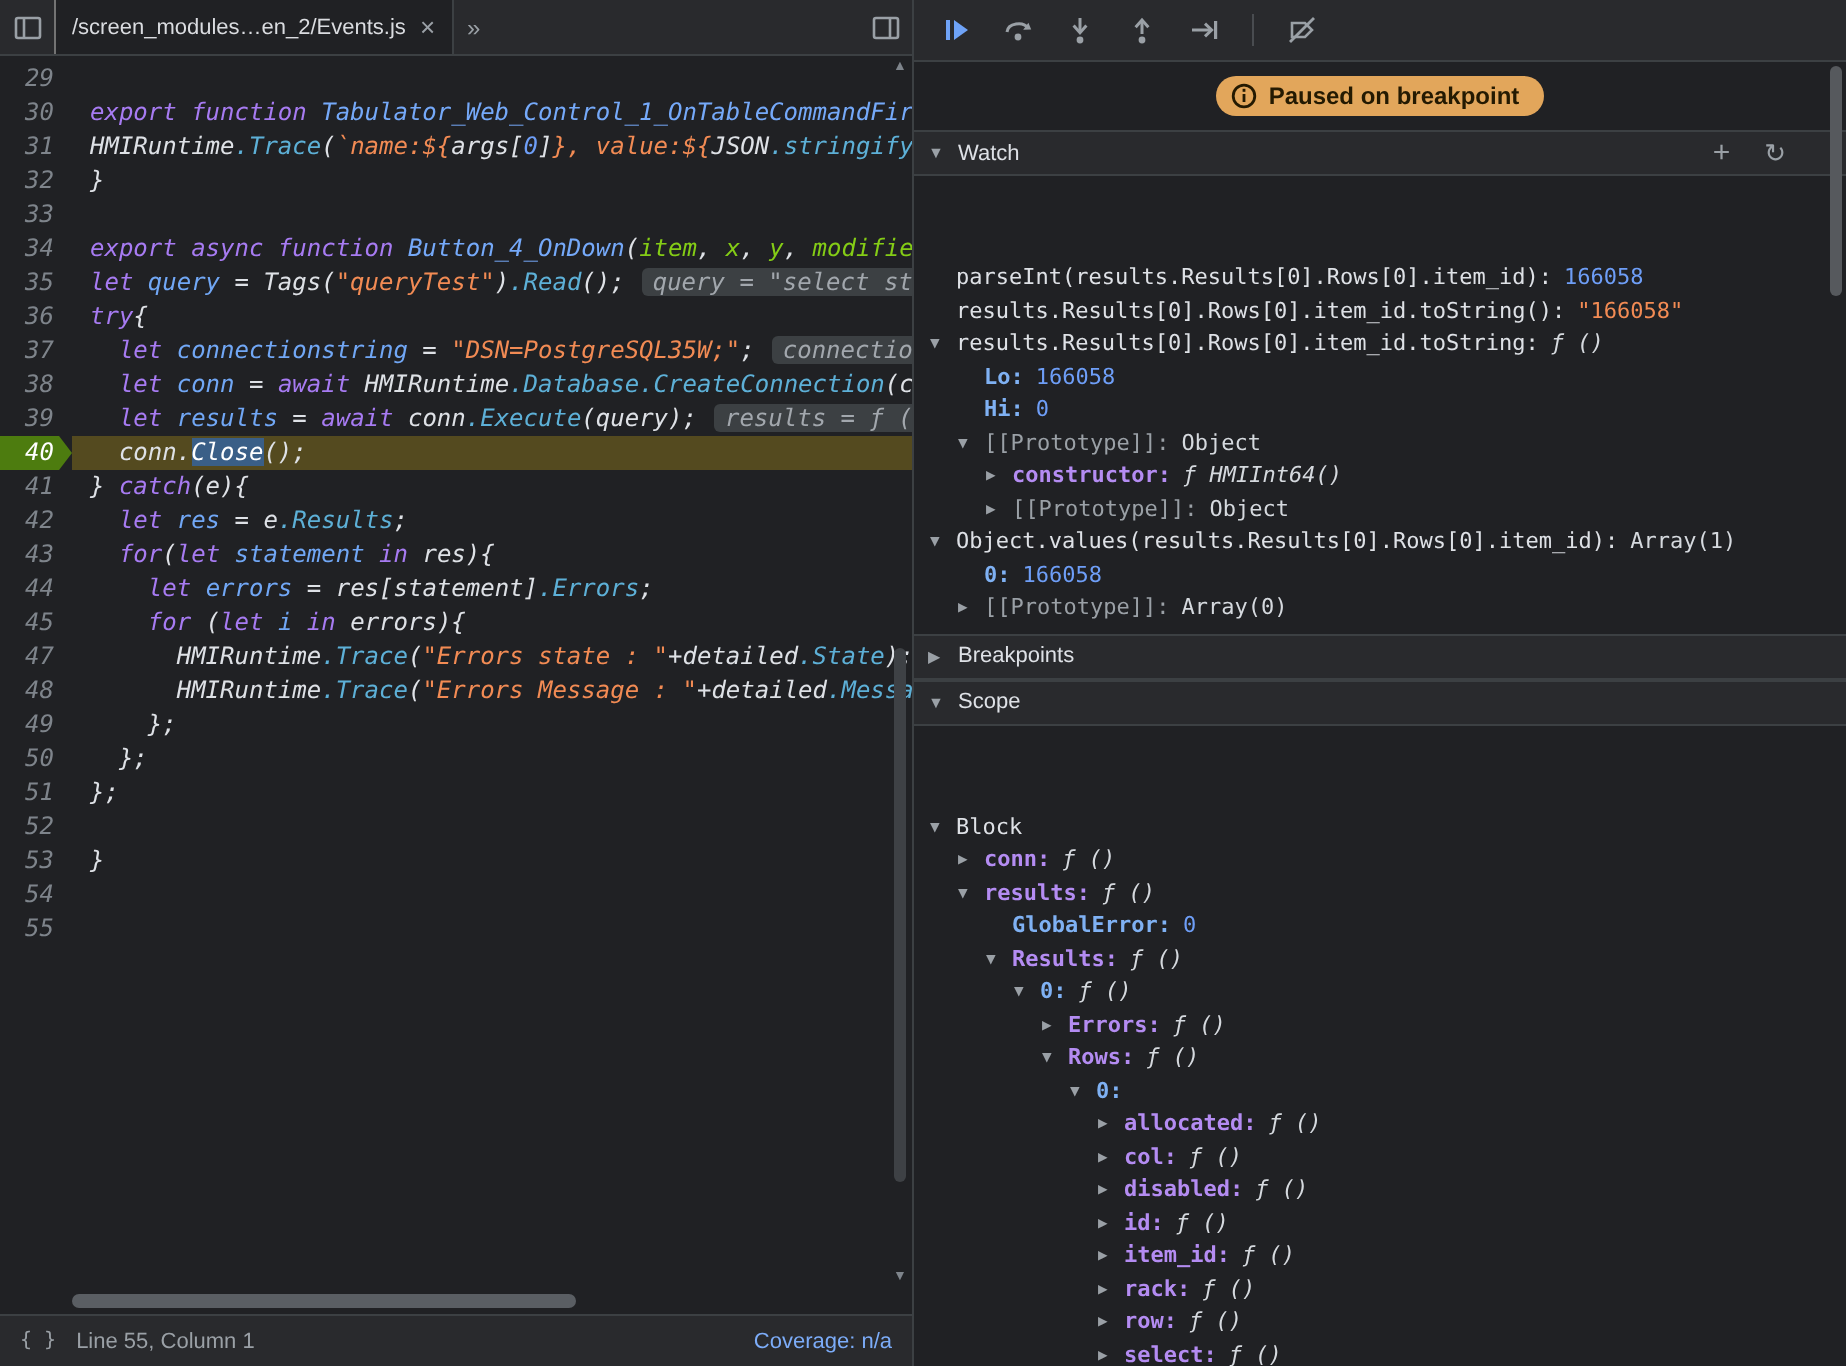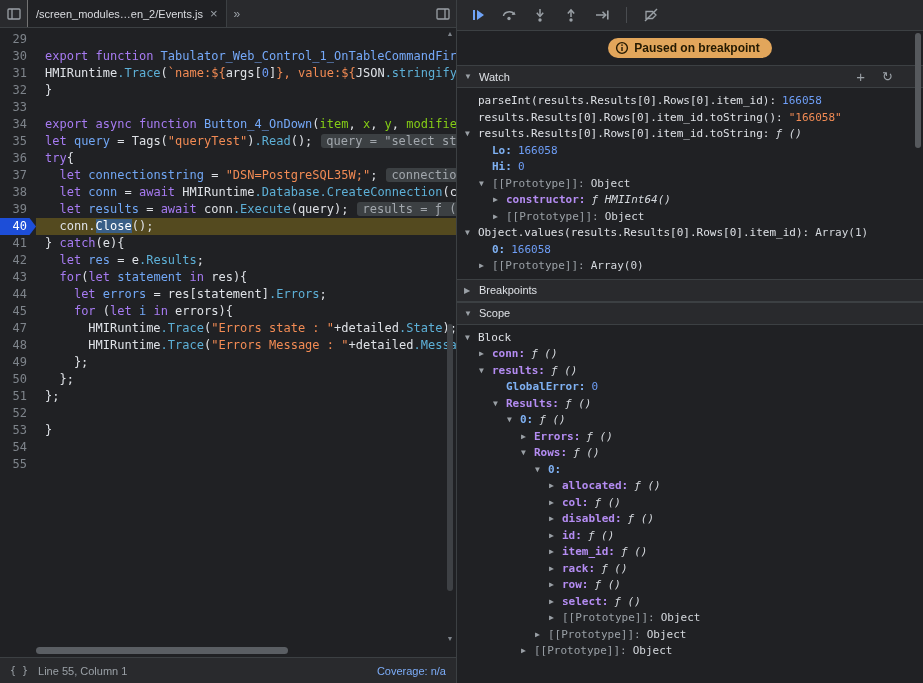--- a/index.html
+++ b/index.html
@@ -8,23 +8,23 @@
   .left{width:456px;min-width:456px;border-right:1px solid #3C4043;display:flex;flex-direction:column;background:#202124;}
   .tabbar{height:27px;min-height:27px;background:#292A2D;border-bottom:1px solid #3C4043;display:flex;align-items:center;}
   .tbicon{width:27px;height:26px;display:flex;align-items:center;justify-content:center;color:#9AA0A6;}
   .tab{height:100%;display:flex;align-items:center;background:#202124;border-left:1px solid #737373;border-right:1px solid #3C4043;padding:0 8px;gap:7px;box-sizing:border-box;}
   .tab-label{color:#DADCE0;font-size:11px;white-space:nowrap;}
   .tab-close{color:#9AA0A6;font-size:13px;line-height:1;}
   .chev{color:#9AA0A6;font-size:12px;padding:0 7px;}
   .tbspacer{flex:1;}
   .editor-wrap{flex:1;position:relative;overflow:hidden;}
   .code{position:absolute;left:0;top:0;right:0;bottom:0;overflow:hidden;padding-top:3px;font-family:"DejaVu Sans Mono",monospace;font-size:12px;line-height:17px;}
-  .crow{display:flex;height:17px;white-space:pre;}
+  .crow{display:flex;height:17px;white-space:pre;font-style:italic;}
   .gut{width:36px;min-width:36px;text-align:right;padding-right:9px;box-sizing:border-box;color:#7E848B;}
-  .gut.gexec{background:#1d4ed8;color:#FFFFFF;clip-path:polygon(0 0,82% 0,100% 50%,82% 100%,0 100%);}
+  .gut.gexec{background:#4d7c0f;color:#FFFFFF;clip-path:polygon(0 0,82% 0,100% 50%,82% 100%,0 100%);}
   .ctext{flex:1;margin:0;padding-left:9px;font:inherit;color:#DEE1E6;overflow:hidden;}
   .crow.exec .ctext{background:#544A1F;}
   .tk-k{color:#A77BF2;} .tk-t{color:#DEE1E6;} .tk-f{color:#75A9F9;} .tk-d{color:#71A7F5;}
   .tk-p{color:#5DB0D7;} .tk-s{color:#F28B54;} .tk-n{color:#6E9EF7;} .tk-m{color:#84cc16;}
   .tk-h{background:#3C4043;color:#A2A7AD;border-radius:3px;padding:0 5px;margin-left:9px;}
   .tk-sel{background:#3A5F87;color:#FFFFFF;}
   .vscroll{position:absolute;right:0;top:0;bottom:13px;width:12px;display:flex;flex-direction:column;align-items:center;}
   .arr{color:#7E848B;font-size:7px;line-height:11px;}
   .vtrack{flex:1;width:100%;position:relative;}
   .vthumb{position:absolute;top:48%;left:3px;width:6px;height:45%;background:#3E4145;border-radius:3px;}
@@ -39,21 +39,21 @@
   .dtoolbar{height:30px;min-height:30px;background:#292A2D;border-bottom:1px solid #3C4043;display:flex;align-items:center;padding-left:12px;gap:13px;}
   .dbtn{width:18px;height:18px;display:flex;align-items:center;justify-content:center;}
   .dsep{width:1px;height:16px;background:#494C50;margin:0 2px;}
   .badge-row{height:34px;min-height:34px;display:flex;align-items:center;justify-content:center;}
   .badge{background:#E2A65B;border-radius:12px;display:flex;align-items:center;gap:5px;padding:3px 12px 3px 7px;color:#241A02;font-size:12px;font-weight:700;}
   .sec-h{height:21px;min-height:21px;background:#292A2D;border-top:1px solid #3C4043;border-bottom:1px solid #3C4043;display:flex;align-items:center;padding-left:7px;gap:5px;color:#DEE1E6;font-size:11px;}
   .tri{color:#9AA0A6;font-size:8px;width:10px;display:inline-block;}
   .watch-tools{margin-left:auto;display:flex;align-items:center;gap:17px;padding-right:30px;color:#9AA0A6;}
   .plus{font-size:15px;line-height:1;}
   .refresh{font-size:13px;line-height:1;}
-  .tree{font-family:"DejaVu Sans Mono",monospace;font-size:11px;padding-top:5px;}
+  .tree{font-family:"DejaVu Sans Mono",monospace;font-size:11px;padding-top:5px;margin-top:38px;}
   #watch-rows{padding-bottom:4px;}
   #scope-rows{flex:1;overflow:hidden;}
   .tree-row{height:16.5px;line-height:16.5px;white-space:pre;overflow:hidden;display:flex;align-items:center;}
   .exp{width:13px;min-width:13px;font-size:8px;color:#9AA0A6;}
   .nm-plain{color:#DEE1E6;} .nm-blue{color:#7FB1F3;font-weight:700;} .nm-violet{color:#B48CF2;font-weight:700;} .nm-gray{color:#9AA0A6;}
   .vl{margin-left:6px;}
   .vl-num{color:#6E9EF7;} .vl-str{color:#F28B54;} .vl-fn{color:#D5D9DE;font-style:italic;} .vl-obj{color:#D5D9DE;}
   .rscroll{position:absolute;right:0;top:31px;bottom:0;width:10px;}
   .rthumb{width:6px;height:115px;background:#56595D;border-radius:3px;margin:2px 2px 0 auto;}
   svg{display:block;}

